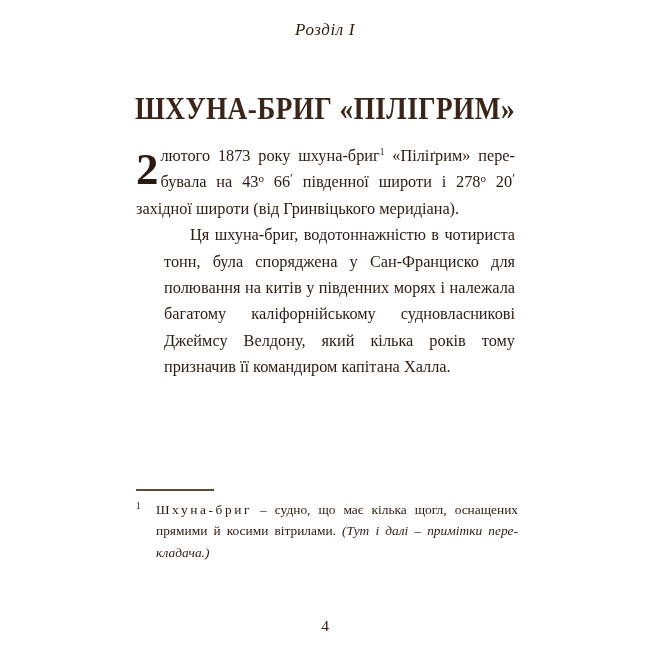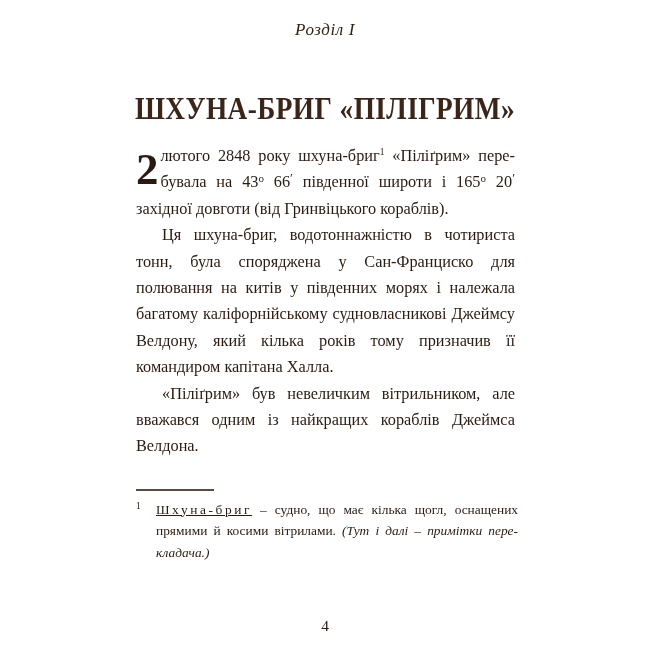--- a/index.html
+++ b/index.html
@@ -69,20 +69,21 @@
     color: #2b1a10;
     hyphens: manual;
   }
 
   .para.first {
     text-indent: 0;
   }
 
   .para + .para {
     margin-top: 0;
+    margin-left: 28px;
   }
 
   .dropcap {
     float: left;
     font-size: 45px;
     line-height: 40px;
     font-weight: bold;
     padding: 4px 2px 0 0;
     margin-top: 2px;
     color: #2b1a10;
@@ -134,21 +135,20 @@
 
   .footnote-marker {
     position: absolute;
     left: 0;
     top: -3px;
     font-size: 9.5px;
   }
 
   .term {
     letter-spacing: 2.6px;
-    text-decoration: underline;
   }
 
   .fn-italic {
     font-style: italic;
   }
 
   
   .page-number {
     position: absolute;
     top: 617px;
@@ -164,26 +164,25 @@
 
 <div class="page">
 
   <div class="chapter-label">Розділ I</div>
 
   <h1 class="chapter-title">ШХУНА-БРИГ «ПІЛІГРИМ»</h1>
 
   <div class="textblock">
 
     <p class="para first">
-      <span class="dropcap">2</span><span>лютого 2848 року шхуна-бриг</span><sup class="fn">1</sup><span> «Піліґрим» пере­бувала на 43</span><span class="deg">o</span><span> 66</span><span class="min">′</span><span> південної широти і 165</span><span class="deg">o</span><span> 20</span><span class="min">′</span><span>  західної довготи (від Гринвіцького кораблів).</span>
+      <span class="dropcap">2</span><span>лютого 1873 року шхуна-бриг</span><sup class="fn">1</sup><span> «Піліґрим» пере­бувала на 43</span><span class="deg">o</span><span> 66</span><span class="min">′</span><span> південної широти і 278</span><span class="deg">o</span><span> 20</span><span class="min">′</span><span>  західної широти (від Гринвіцького меридіана).</span>
     </p>
 
     <p class="para">Ця шхуна-бриг, водотоннажністю в чотириста тонн, була споряджена у Сан-Франциско для полювання на китів у південних морях і належала багатому каліфор­нійському судновласникові Джеймсу Велдону, який кілька років тому призначив її командиром капітана Халла.</p>
 
-    <p class="para">«Піліґрим» був невеличким вітрильником, але вва­жався одним із найкращих кораблів Джеймса Велдона.</p>
 
   </div>
 
   <div class="footnote-area">
     <div class="footnote-rule"></div>
     <div class="footnote">
       <span class="footnote-marker">1</span><span class="term">Шхуна-бриг</span><span> – судно, що має кілька  щогл, оснащених прямими й косими вітрилами. </span><span class="fn-italic">(Тут і далі – примітки пере­кладача.)</span>
     </div>
   </div>
 

